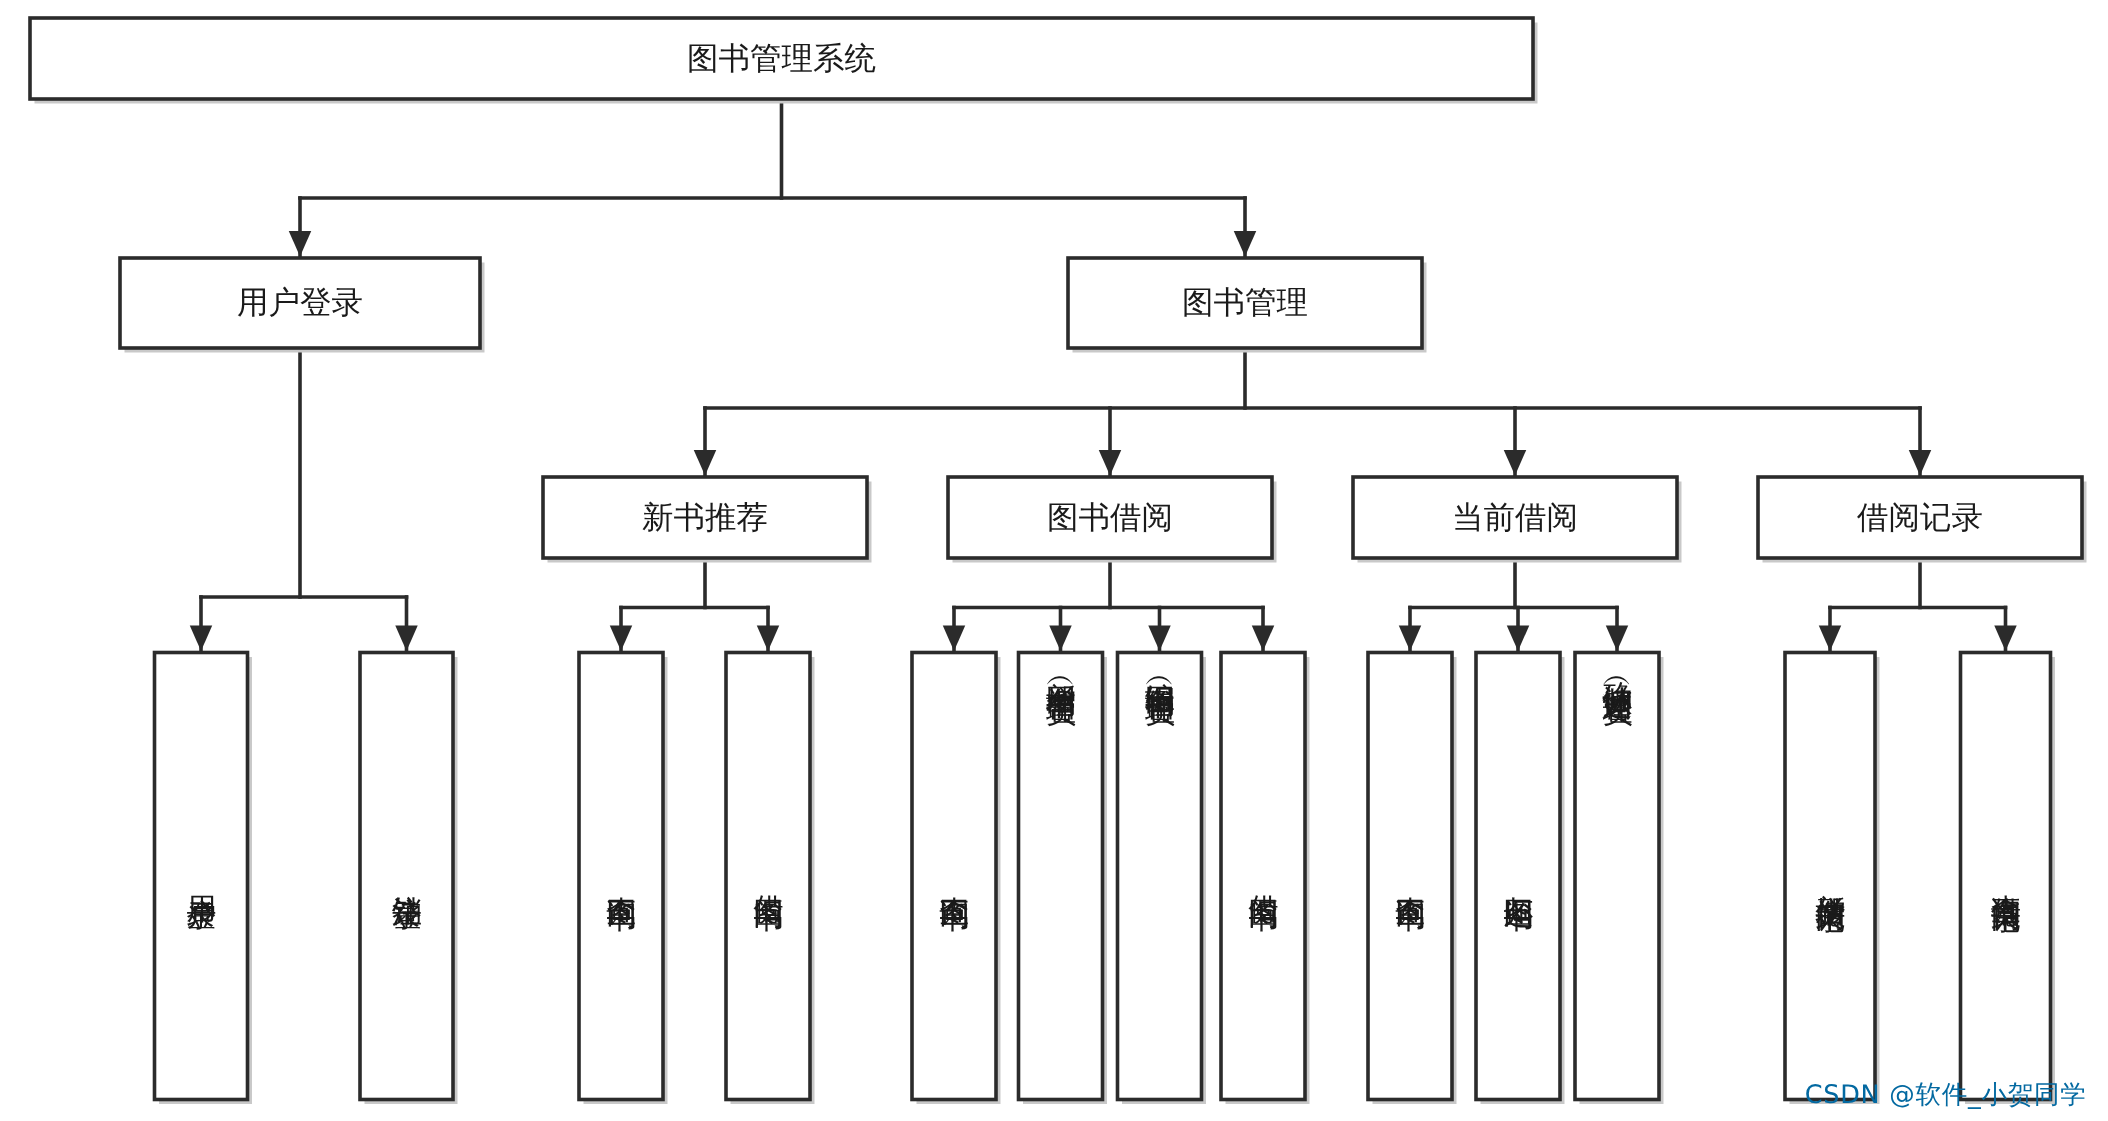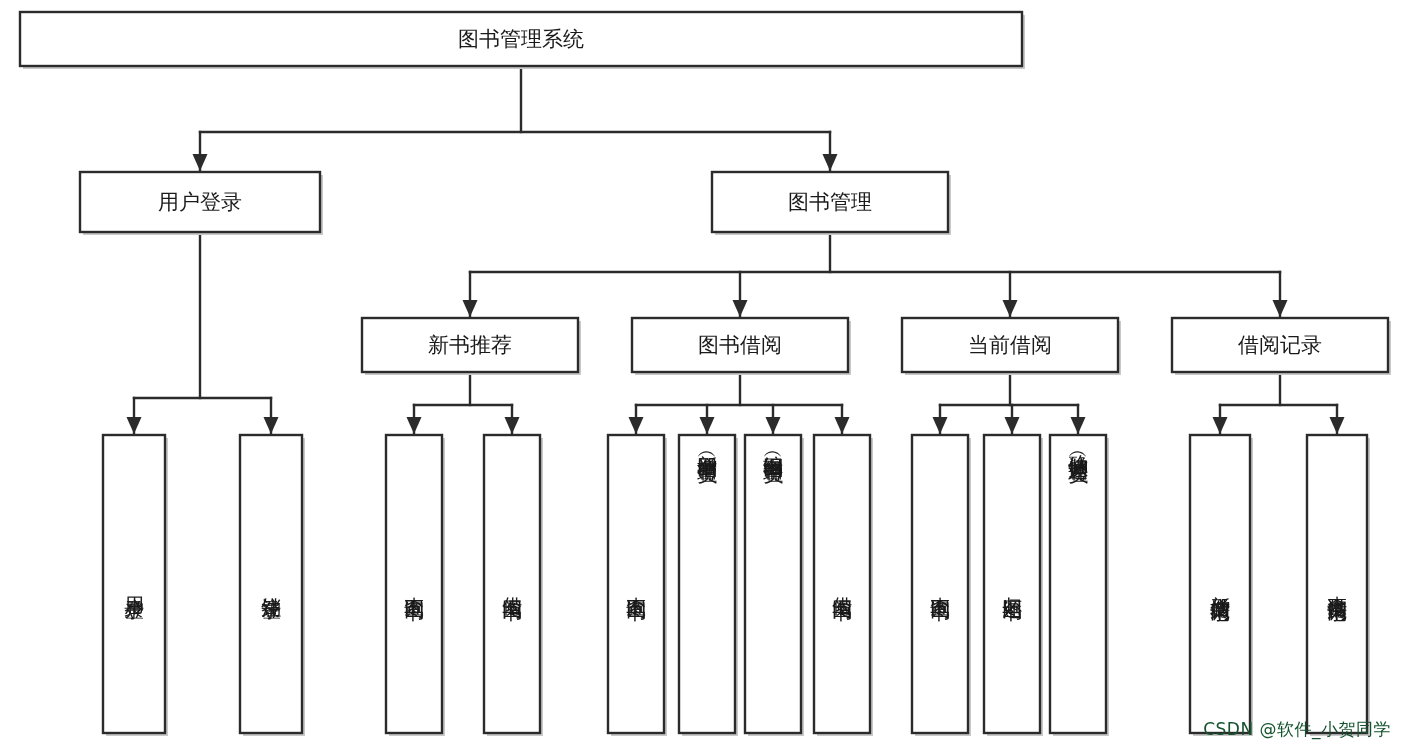--- a/index.html
+++ b/index.html
@@ -72,21 +72,21 @@
     letter-spacing: 1.5px;
     white-space: nowrap;
     text-align: center;
   }
   .watermark {
     position: absolute;
     right: 14px;
     bottom: 6px;
     font-family: "DejaVu Sans", "Liberation Sans", sans-serif;
     font-size: 17px;
-    color: #14532d;
+    color: #0369a1;
     letter-spacing: 0.5px;
     white-space: nowrap;
     user-select: none;
   }
 </style>
 </head>
 <body>
 
 <div id="diagram-root">
   <svg id="tree-svg" viewBox="0 0 1405 747">

